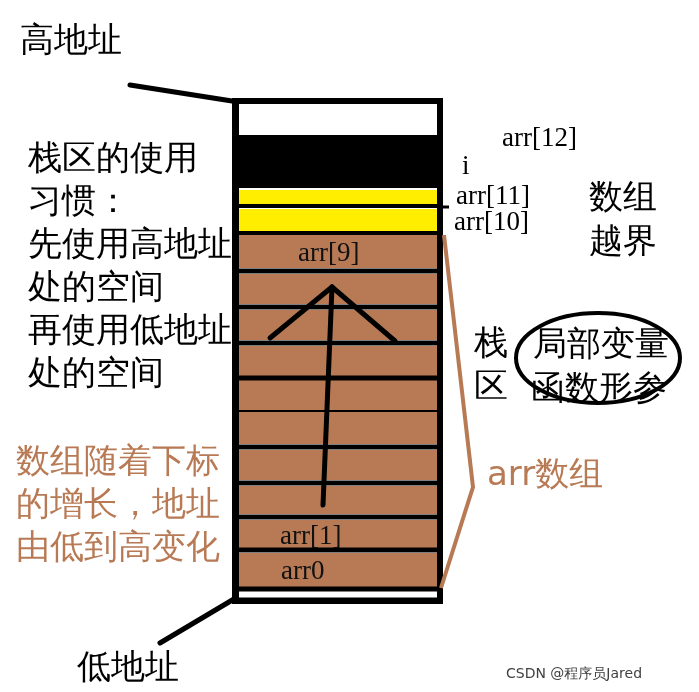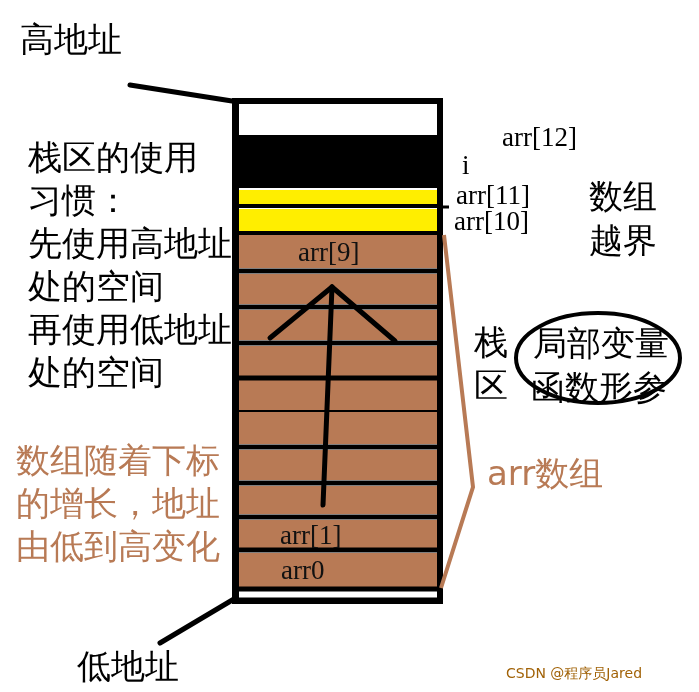--- a/index.html
+++ b/index.html
@@ -5,21 +5,21 @@
   html, body { margin: 0; padding: 0; background: #ffffff; }
   body { width: 699px; height: 692px; position: relative; overflow: hidden;
          font-family: "DejaVu Serif", "Liberation Serif", serif; color: #000; }
   .abs { position: absolute; }
   .cn { font-family: "DejaVu Sans", "Liberation Sans", sans-serif; font-size: 34px; line-height: 1; white-space: nowrap; }
   .mono { font-family: "Liberation Serif", "DejaVu Serif", serif; font-size: 27px; line-height: 1; white-space: nowrap; }
   .brown-text { color: #b87a55; }
   .line-block { line-height: 43px; }
   svg.overlay { position: absolute; left: 0; top: 0; width: 699px; height: 692px; }
   .cell-label { position: absolute; font-family: "Liberation Serif", "DejaVu Serif", serif; font-size: 27px; line-height: 1; white-space: nowrap; color: #111; }
-  .watermark { font-family: "DejaVu Sans", "Liberation Sans", sans-serif; font-size: 14px; color: #a16207; }
+  .watermark { font-family: "DejaVu Sans", "Liberation Sans", sans-serif; font-size: 14px; color: #404040; }
 </style>
 </head>
 <body>
 
 <svg class="overlay" viewBox="0 0 699 692">
 
   <rect x="235" y="101" width="205" height="500" fill="#ffffff" stroke="#000" stroke-width="6"></rect>
 
   <rect x="238" y="135" width="200" height="53" fill="#000000"></rect>
 

